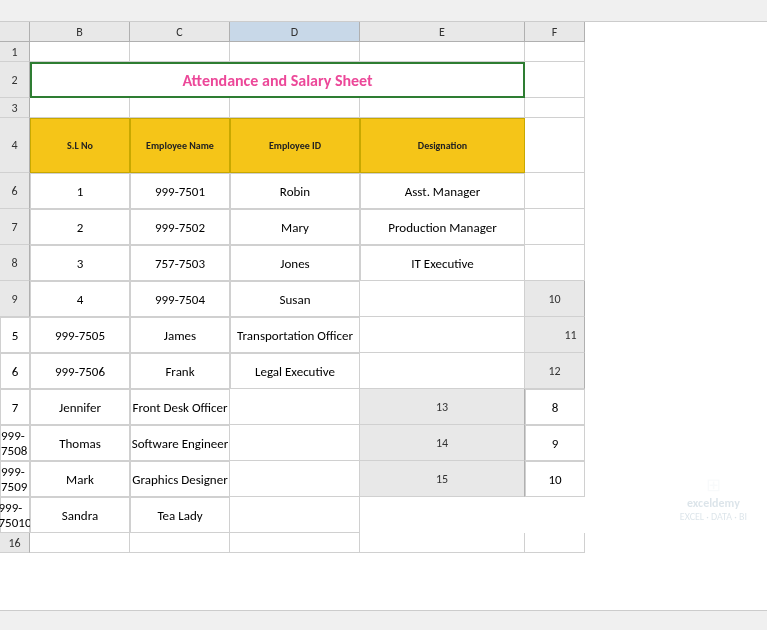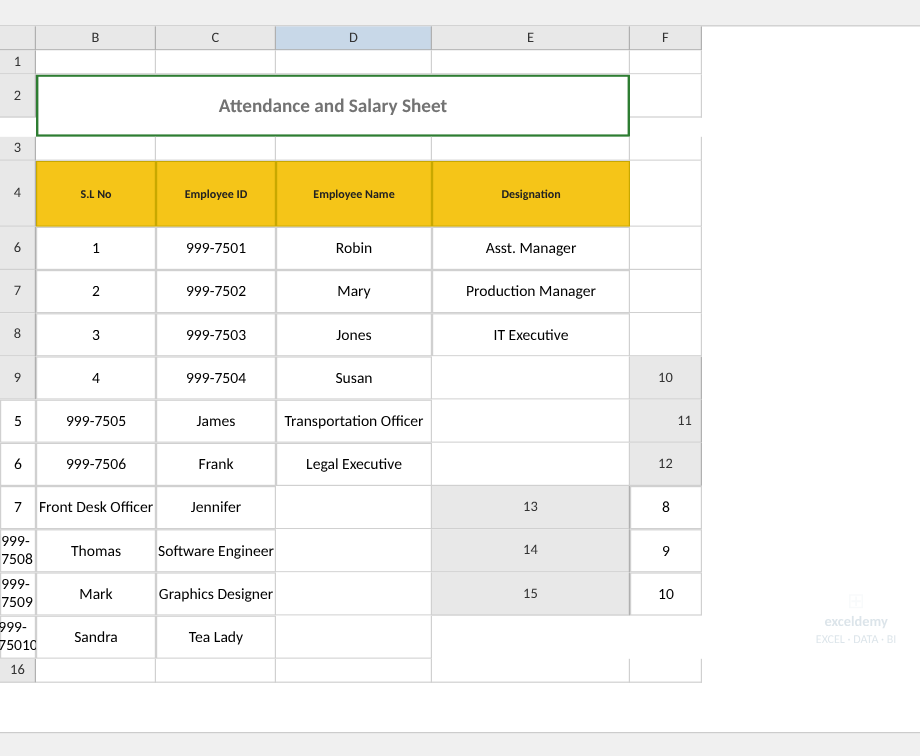--- a/index.html
+++ b/index.html
@@ -73,22 +73,22 @@
     }
 
     .title-merged {
       grid-column: 2 / 6;
       border: 2px solid #2e7d32;
       display: flex;
       align-items: center;
       justify-content: center;
       font-size: 16px;
       font-weight: bold;
-      color: #737373;
-      height: 52px;
+      color: #ec4899;
+      height: 36px;
       background: #fff;
     }
 
     
     .table-header-cell {
       background: #f5c518;
       border: 1px solid #c8a800;
       font-weight: bold;
       color: #222;
       font-size: 10px;
@@ -171,22 +171,22 @@
 
     <div class="row-label" style="height:20px;">3</div>
     <div class="cell empty-col" style="height:20px;"></div>
     <div class="cell empty-col" style="height:20px;"></div>
     <div class="cell empty-col" style="height:20px;"></div>
     <div class="cell empty-col" style="height:20px;"></div>
     <div class="cell empty-col" style="height:20px;"></div>
 
     <div class="row-label" style="height:55px;">4</div>
     <div class="table-header-cell">S.L No</div>
+    <div class="table-header-cell">Employee Name</div>
     <div class="table-header-cell">Employee ID</div>
-    <div class="table-header-cell">Employee Name</div>
     <div class="table-header-cell">Designation</div>
     <div class="cell empty-col" style="height:55px;"></div>
 
   </div>
 
   <div id="data-rows-container" style="position:relative;">
     <div id="data-table" style="display:grid; grid-template-columns: 30px 100px 100px 130px 165px 60px;">
         <div class="row-label" style="height: 36px;">6</div>
         <div class="data-cell">1</div>
         <div class="data-cell">999-7501</div>
@@ -194,21 +194,21 @@
         <div class="data-cell">Asst. Manager</div>
         <div class="cell empty-col" style="height: 36px;"></div>
         <div class="row-label" style="height: 36px;">7</div>
         <div class="data-cell">2</div>
         <div class="data-cell">999-7502</div>
         <div class="data-cell">Mary</div>
         <div class="data-cell">Production Manager</div>
         <div class="cell empty-col" style="height: 36px;"></div>
         <div class="row-label" style="height: 36px;">8</div>
         <div class="data-cell">3</div>
-        <div class="data-cell">999-7503</div>
+        <div class="data-cell">757-7503</div>
         <div class="data-cell">Jones</div>
         <div class="data-cell">IT Executive</div>
         <div class="cell empty-col" style="height: 36px;"></div>
         <div class="row-label" style="height: 36px;">9</div>
         <div class="data-cell">4</div>
         <div class="data-cell">999-7504</div>
         <div class="data-cell">Susan</div>
         <div class="cell empty-col" style="height: 36px;"></div>
         <div class="row-label" style="height: 36px;">10</div>
         <div class="data-cell">5</div>
@@ -217,22 +217,22 @@
         <div class="data-cell">Transportation Officer</div>
         <div class="cell empty-col" style="height: 36px;"></div>
         <div class="row-label" style="height: 36px; padding-left: 32px;">11</div>
         <div class="data-cell">6</div>
         <div class="data-cell">999-7506</div>
         <div class="data-cell">Frank</div>
         <div class="data-cell">Legal Executive</div>
         <div class="cell empty-col" style="height: 36px;"></div>
         <div class="row-label" style="height: 36px;">12</div>
         <div class="data-cell">7</div>
+        <div class="data-cell">Jennifer</div>
         <div class="data-cell">Front Desk Officer</div>
-        <div class="data-cell">Jennifer</div>
         <div class="cell empty-col" style="height: 36px;"></div>
         <div class="row-label" style="height: 36px;">13</div>
         <div class="data-cell">8</div>
         <div class="data-cell">999-7508</div>
         <div class="data-cell">Thomas</div>
         <div class="data-cell">Software Engineer</div>
         <div class="cell empty-col" style="height: 36px;"></div>
         <div class="row-label" style="height: 36px;">14</div>
         <div class="data-cell">9</div>
         <div class="data-cell">999-7509</div>

